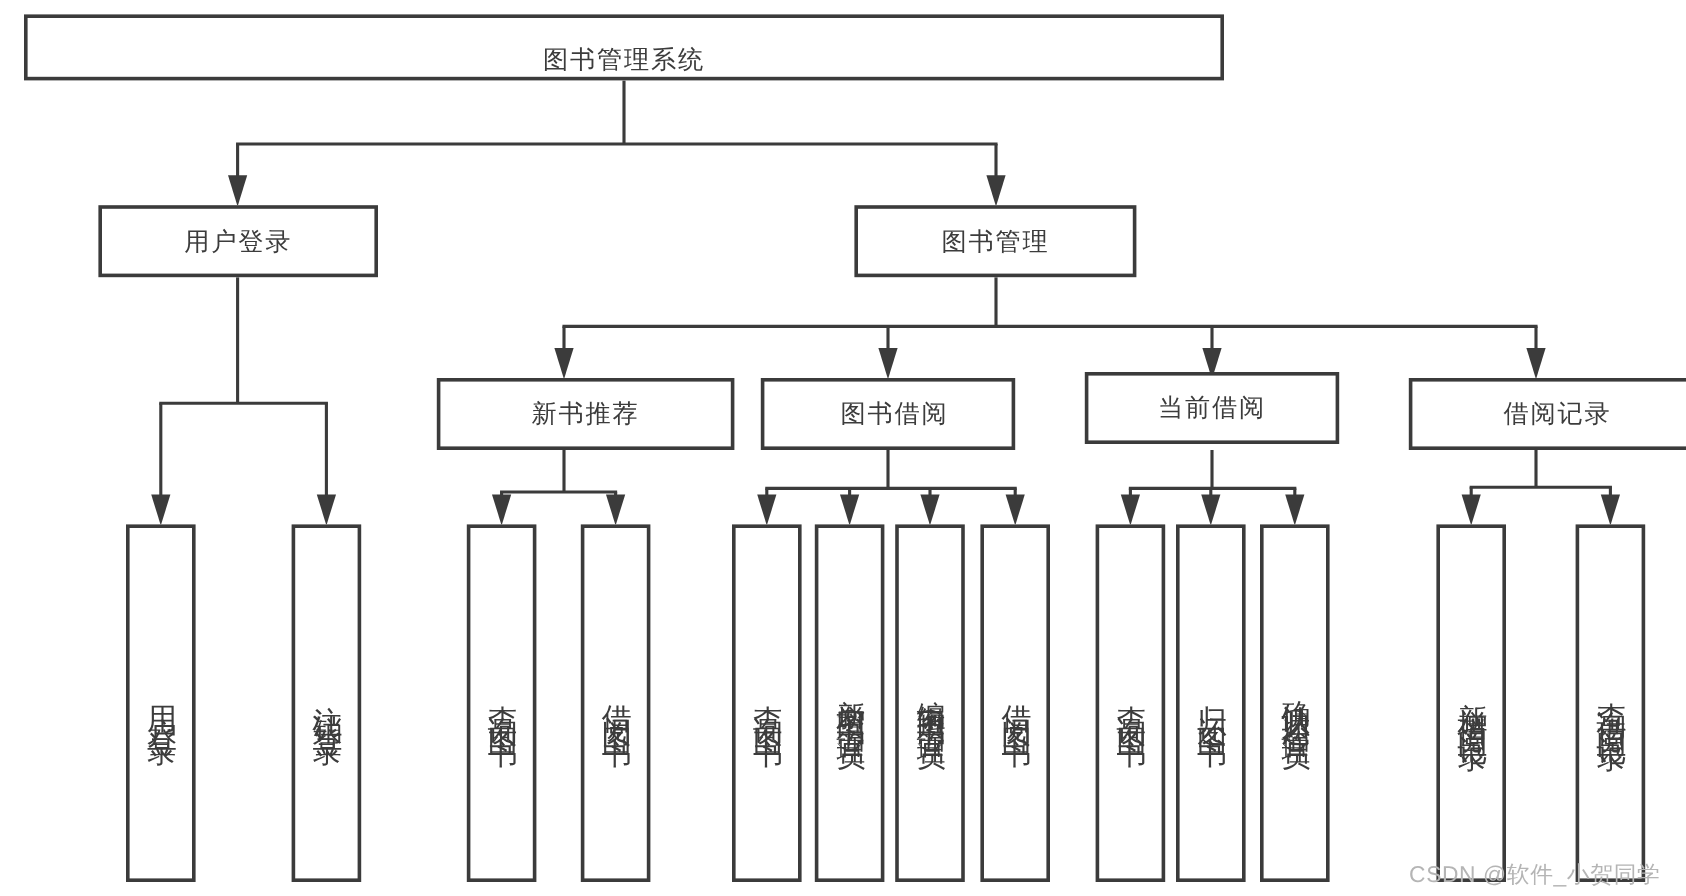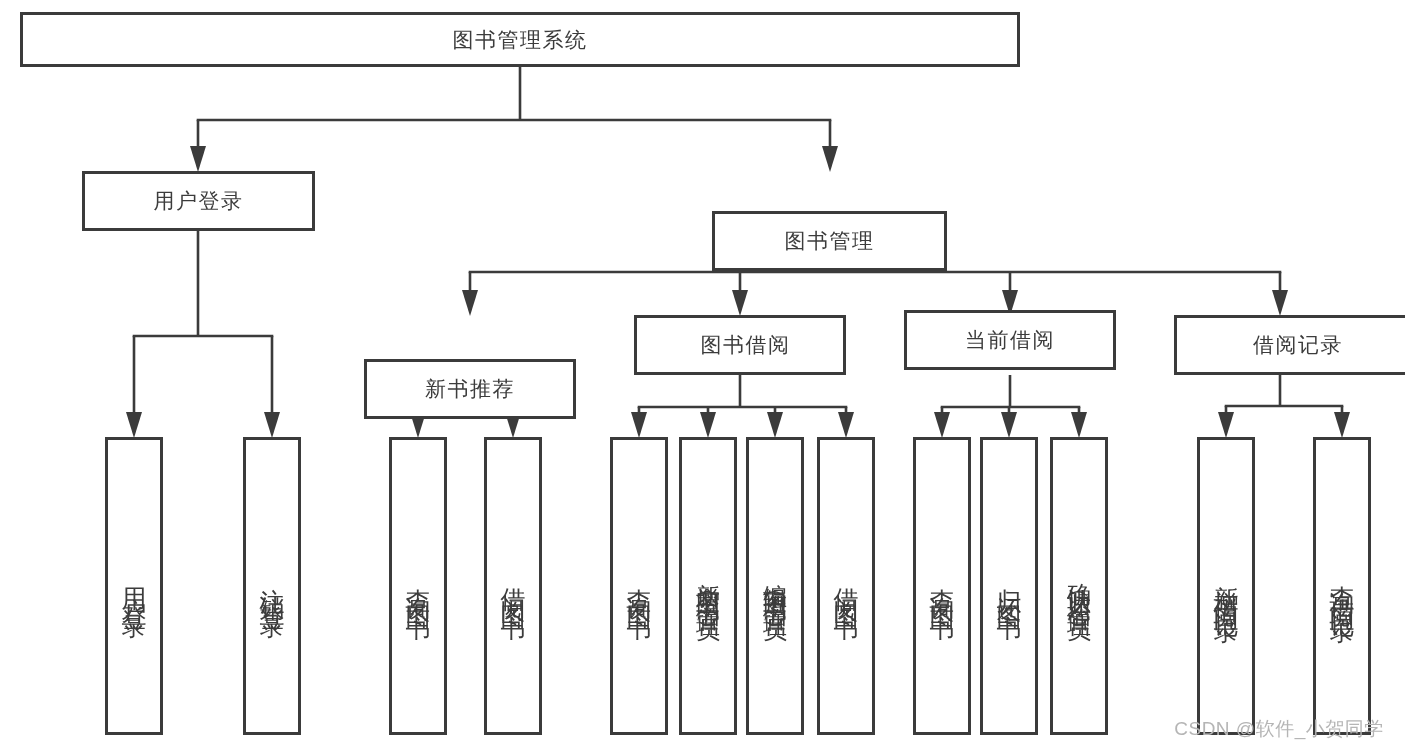--- a/index.html
+++ b/index.html
@@ -118,32 +118,32 @@
 
       <path d="M934 412 L950 412 L942 438 Z"></path>
       <path d="M1001 412 L1017 412 L1009 438 Z"></path>
       <path d="M1071 412 L1087 412 L1079 438 Z"></path>
 
       <path d="M1218 412 L1234 412 L1226 438 Z"></path>
       <path d="M1334 412 L1350 412 L1342 438 Z"></path>
     </g>
   </svg>
 
-  <div class="box hbox" style="left:20px;top:12px;width:1000px;height:55px;">
+  <div class="box hbox" style="left:20px;top:12px;width:1000px;height:55px;align-items:flex-end;">
     <span>图书管理系统</span>
   </div>
 
   <div class="box hbox" style="left:82px;top:171px;width:233px;height:60px;">
     <span>用户登录</span>
   </div>
-  <div class="box hbox" style="left:712px;top:171px;width:235px;height:60px;margin-top:40px;">
+  <div class="box hbox" style="left:712px;top:171px;width:235px;height:60px;">
     <span>图书管理</span>
   </div>
 
-  <div class="box hbox" style="left:364px;top:315px;width:212px;height:60px;margin-top:44px;">
+  <div class="box hbox" style="left:364px;top:315px;width:248px;height:60px;">
     <span>新书推荐</span>
   </div>
   <div class="box hbox" style="left:634px;top:315px;width:212px;height:60px;padding-left:11px;">
     <span>图书借阅</span>
   </div>
   <div class="box hbox" style="left:904px;top:310px;width:212px;height:60px;">
     <span>当前借阅</span>
   </div>
   <div class="box hbox" style="left:1174px;top:315px;width:248px;height:60px;">
     <span>借阅记录</span>

